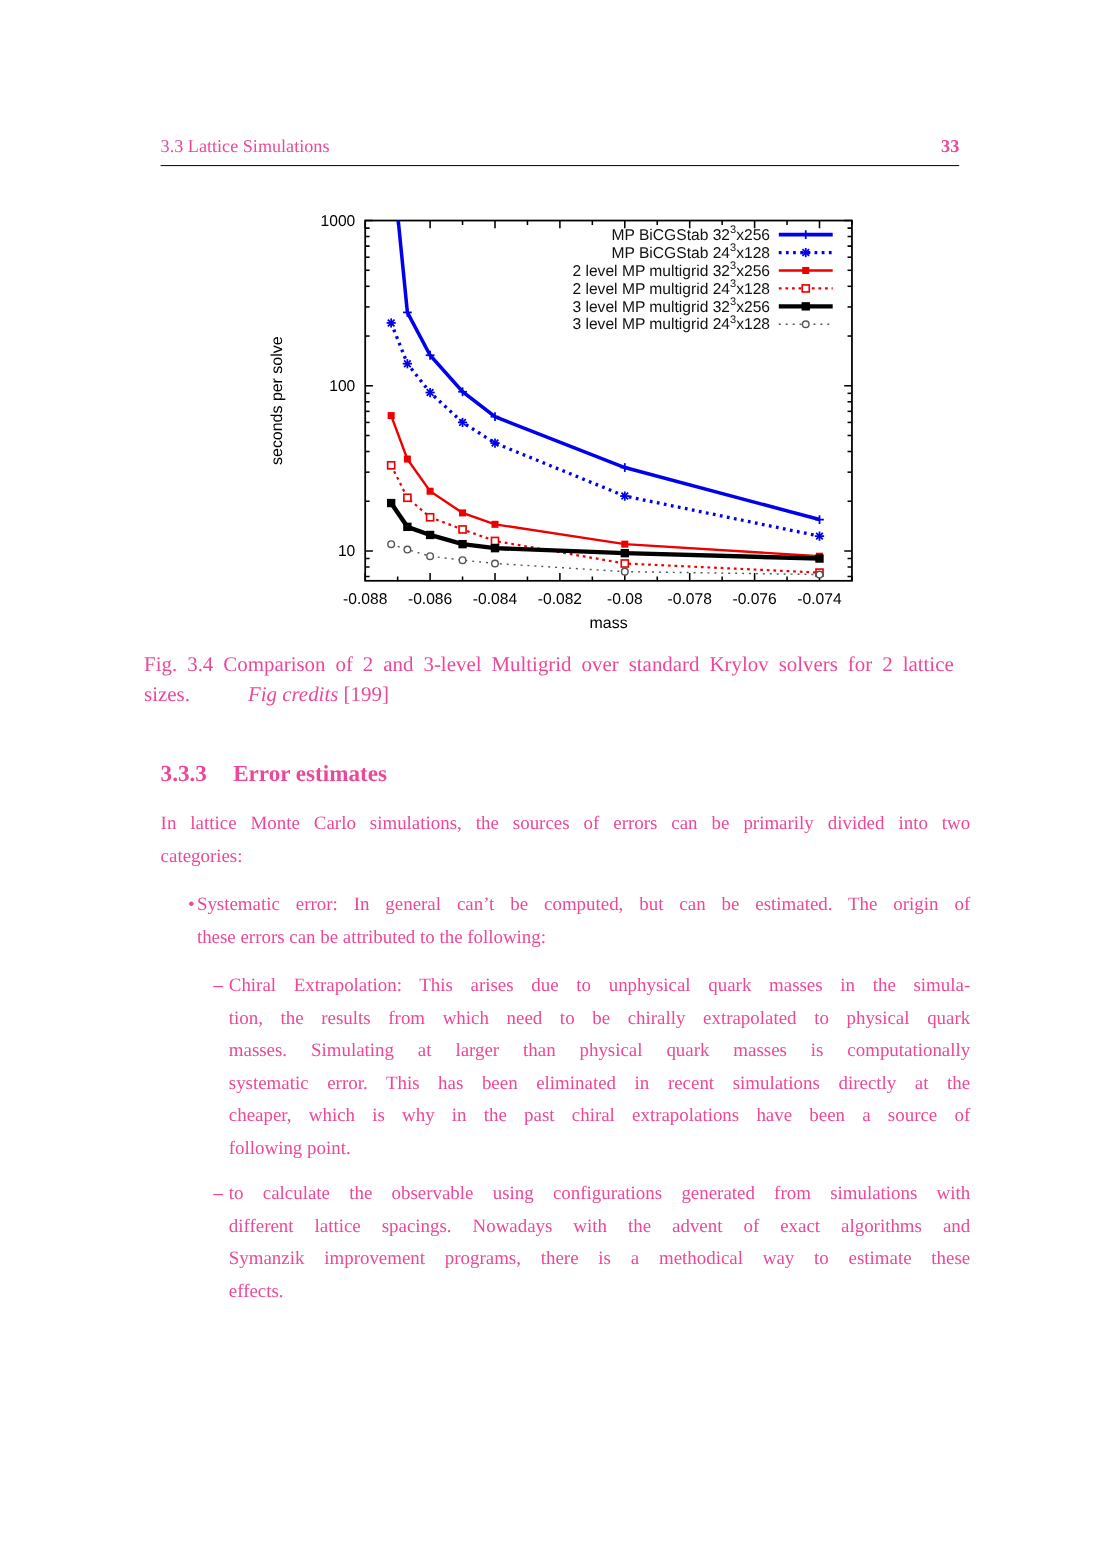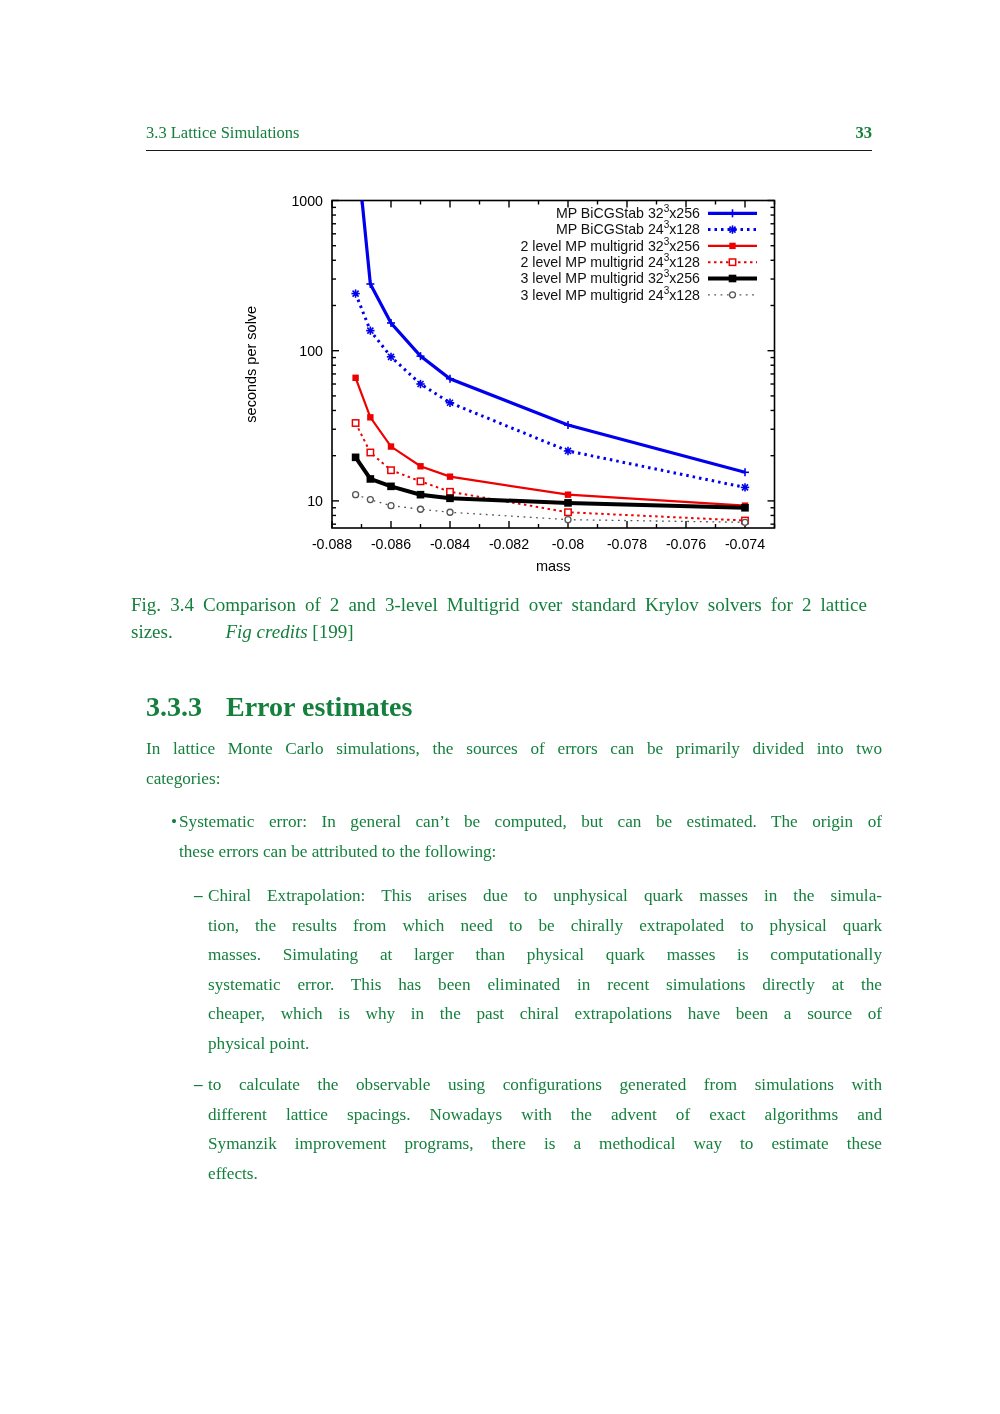--- a/index.html
+++ b/index.html
@@ -2,21 +2,21 @@
 <html><head>
 <meta charset="utf-8">
 <style>
   html,body{margin:0;padding:0;background:#888;}
   .page{
     position:relative;
     width:1000px;height:1414px;
     background:#ffffff;
     margin:0 auto;
     font-family:"Liberation Serif", serif;
-    color:#15803d;
+    color:#ec4899;
     overflow:hidden;
   }
   
   .rhead{
     position:absolute;left:146px;top:123px;width:726px;
     display:flex;justify-content:space-between;align-items:baseline;
     font-size:16.5px;
     border-bottom:1.6px solid #1a1a1a;
     padding-bottom:7px;
   }
@@ -25,21 +25,21 @@
   .chartwrap{position:absolute;left:230px;top:165px;width:560px;height:430px;}
   
   .caption{
     position:absolute;left:131px;top:591px;width:736px;
     font-size:19px;line-height:27.4px;
   }
   .caption .it{font-style:italic;margin-left:48px;}
   
   .sechead{
     position:absolute;left:146px;top:693px;
-    font-size:28px;font-weight:bold;line-height:1;
+    font-size:21px;font-weight:bold;line-height:1;
   }
   .sechead .num{margin-right:24px;}
   
   .body-block{
     position:absolute;left:146px;width:736px;
     font-size:17.2px;line-height:29.6px;
   }
   .line{white-space:normal;}
   .just{text-align:justify;text-align-last:justify;}
   .list-item .marker{position:absolute;left:25px;}
@@ -290,21 +290,21 @@
   </div>
 
   <div class="body-block sub-item" style="top:881px;">
     <span class="marker">–</span>
     <div class="itext">
         <div class="line just">Chiral Extrapolation: This arises due to unphysical quark masses in the simula-</div>
         <div class="line just">tion, the results from which need to be chirally extrapolated to physical quark</div>
         <div class="line just">masses. Simulating at larger than physical quark masses is computationally</div>
         <div class="line just">systematic error. This has been eliminated in recent simulations directly at the</div>
         <div class="line just">cheaper, which is why in the past chiral extrapolations have been a source of</div>
-        <div class="line">physical point.</div>
+        <div class="line">following point.</div>
       </div>
   </div>
 
   <div class="body-block sub-item" style="top:1070px;">
     <span class="marker">–</span>
     <div class="itext">
         <div class="line just">to calculate the observable using configurations generated from simulations with</div>
         <div class="line just">different lattice spacings. Nowadays with the advent of exact algorithms and</div>
         <div class="line just">Symanzik improvement programs, there is a methodical way to estimate these</div>
         <div class="line">effects.</div>

